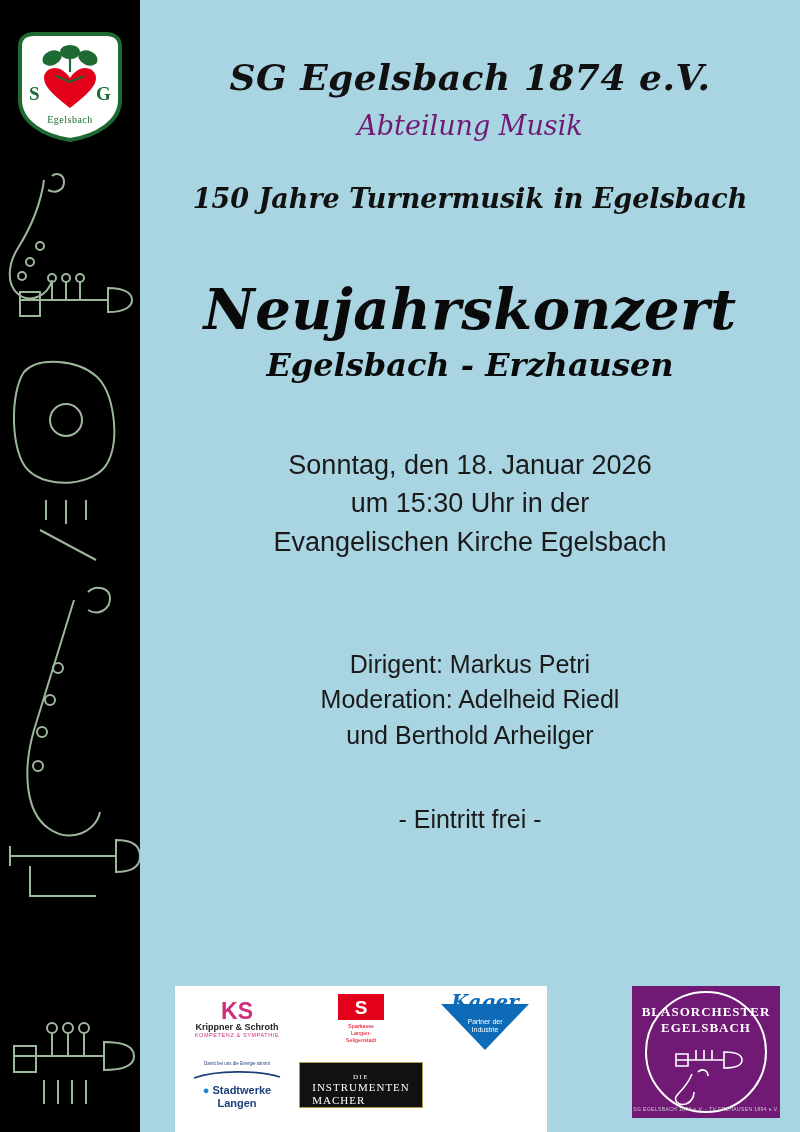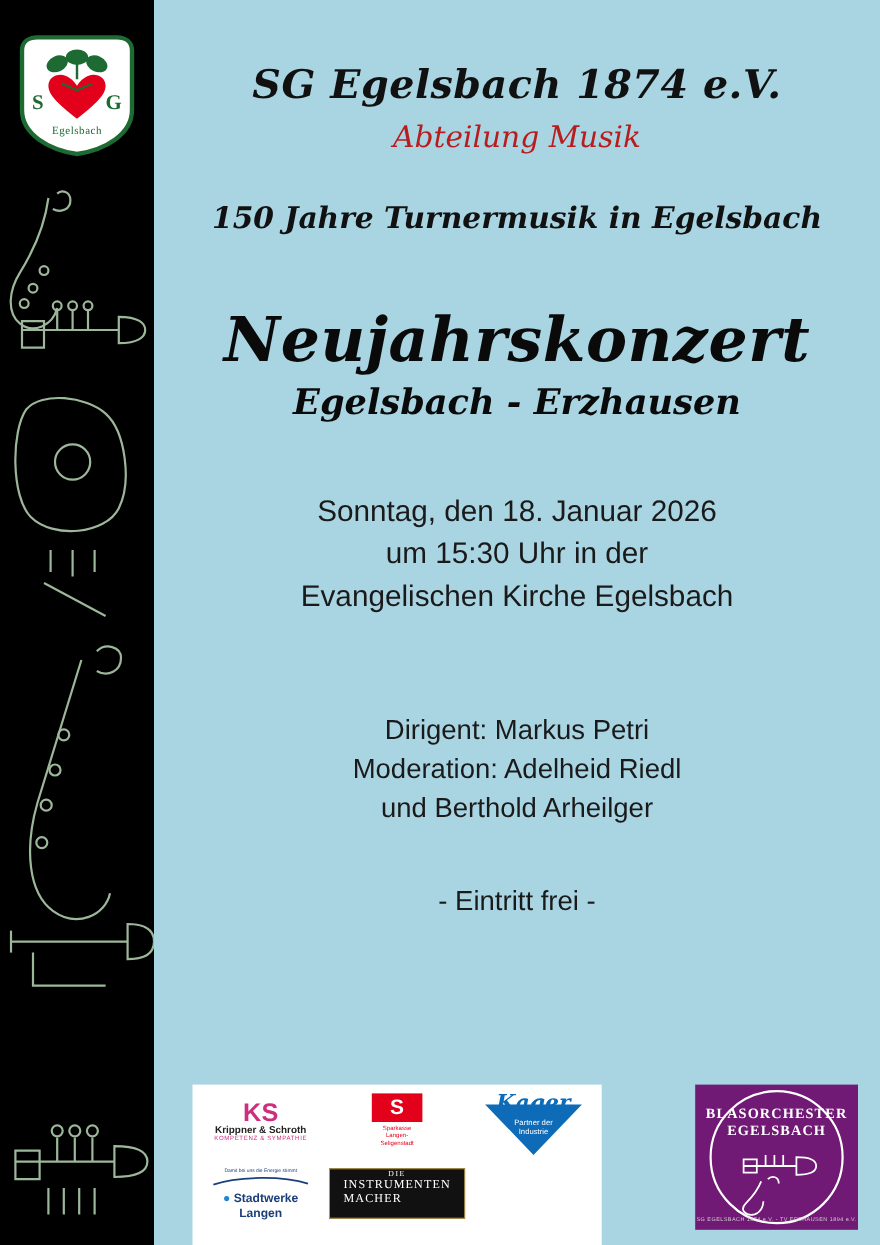--- a/index.html
+++ b/index.html
@@ -87,21 +87,21 @@
     font-weight: bold;
     font-size: 36px;
     color: #111111;
     letter-spacing: 0.5px;
   }
   .org-sub {
     margin-top: 12px;
     font-family: "DejaVu Serif", serif;
     font-style: italic;
     font-size: 27px;
-    color: #b91c1c;
+    color: #701a75;
     text-align: center;
   }
   .anniversary {
     margin-top: 42px;
     font-family: "DejaVu Serif", serif;
     font-style: italic;
     font-weight: bold;
     font-size: 27px;
     color: #111111;
   }
@@ -247,21 +247,21 @@
     color: #1b3f7a;
   }
   
   .im-box {
     background: #111111;
     width: 100%;
     height: 44px;
     display: flex;
     flex-direction: column;
     align-items: center;
-    justify-content: flex-start;
+    justify-content: flex-end;
     border: 1px solid #b69a52;
   }
   .im-line1 {
     font-family: "Liberation Serif", serif;
     font-size: 7px;
     letter-spacing: 1.5px;
     color: #ffffff;
   }
   .im-line2 {
     font-family: "Liberation Serif", serif;

